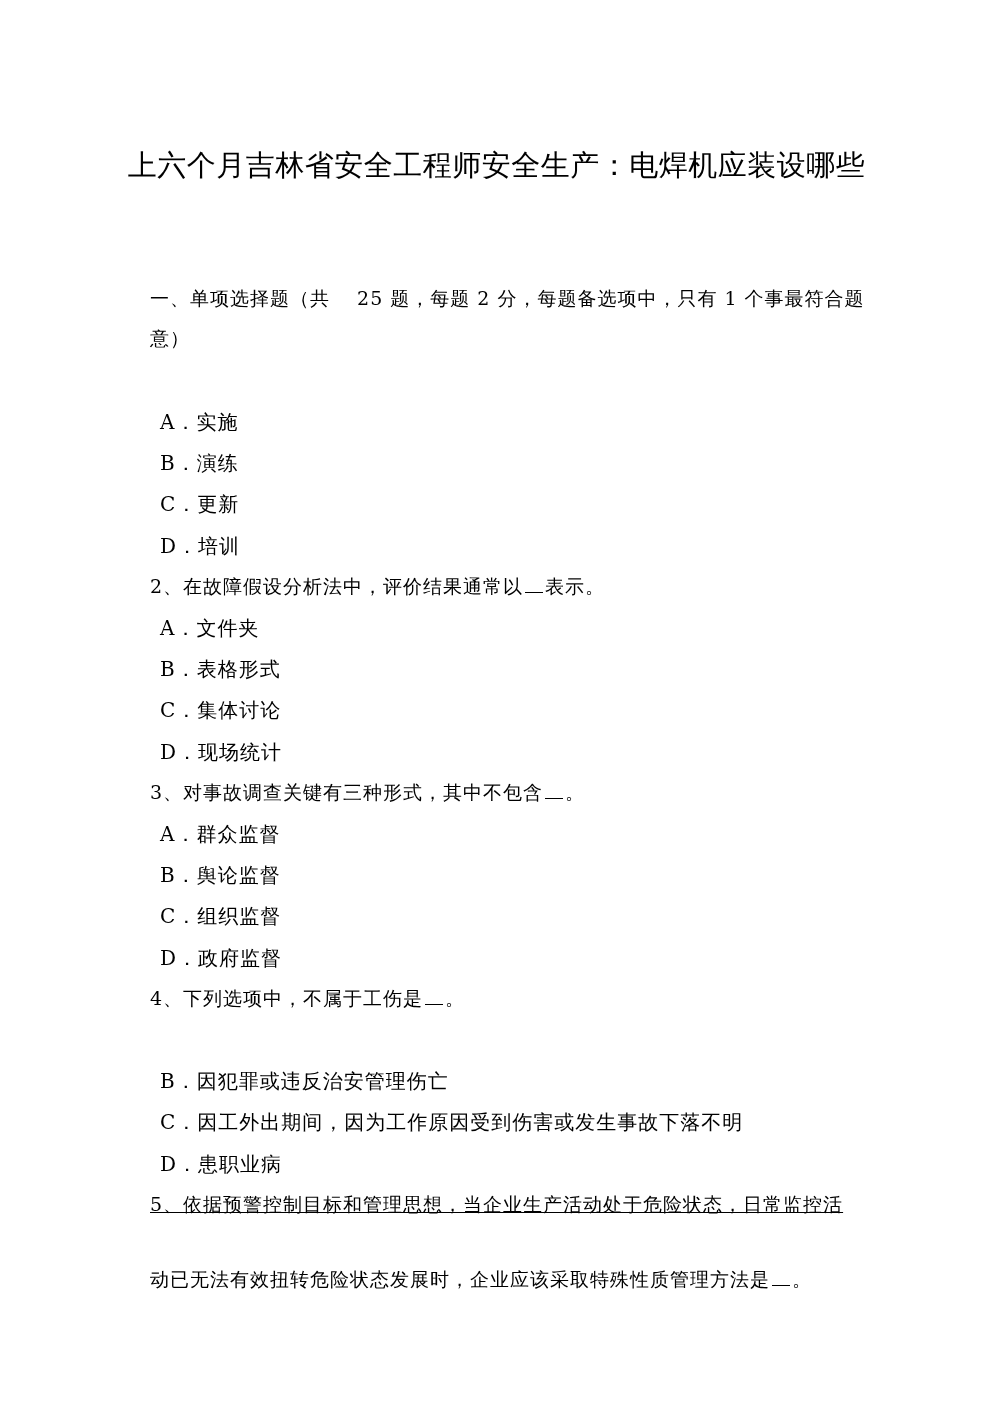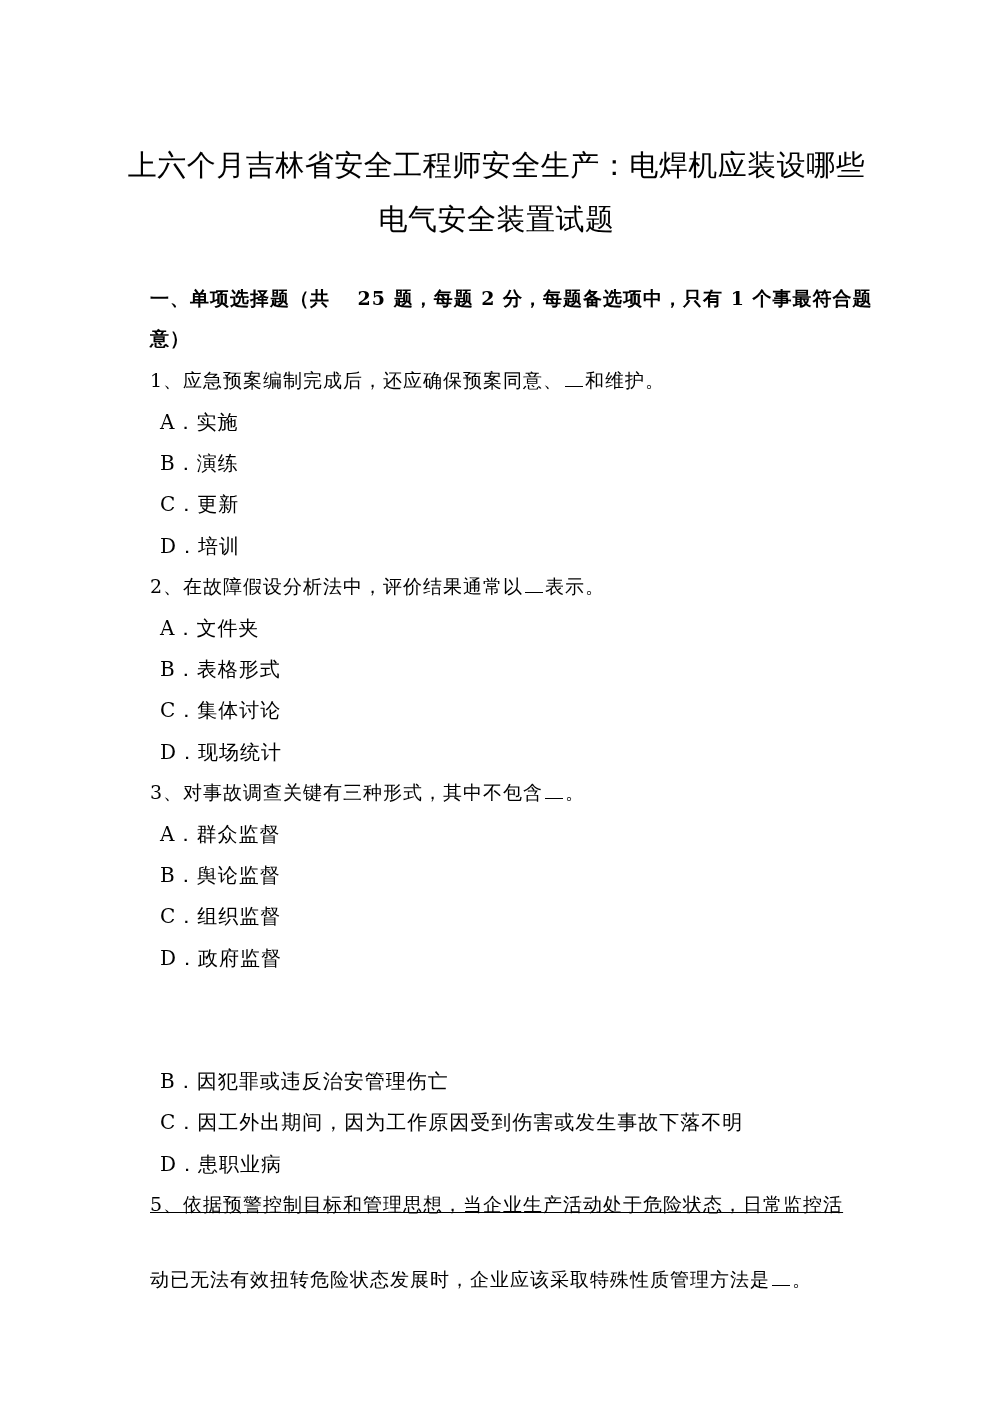--- a/index.html
+++ b/index.html
@@ -3,37 +3,33 @@
   <meta charset="utf-8">
   <style>
     html, body { margin: 0; padding: 0; background: #ffffff; }
     body { width: 993px; height: 1404px; position: relative; overflow: hidden;
            font-family: "DejaVu Serif", "Liberation Serif", serif; color: #000; }
     .page { position: absolute; left: 0; top: 0; width: 993px; height: 1150px; border-radius: 20px; }
     .title { position: absolute; left: 0; width: 993px; text-align: center;
              font-size: 29px; letter-spacing: 0.5px; }
     .line { position: absolute; left: 150px; font-size: 19px; white-space: nowrap; letter-spacing: 1px; }
     .opt { position: absolute; left: 160px; font-size: 20px; white-space: nowrap; letter-spacing: 1px; }
-    .bold { font-weight: bold; }
+    .bold { font-weight: normal; }
     .blank { display: inline-block; width: 18px; border-bottom: 1px solid #000; height: 14px; margin: 0 2px; vertical-align: baseline; }
   </style>
 </head>
 <body>
 
 <div class="page">
 
   <div class="title" style="top:146px;">上六个月吉林省安全工程师安全生产：电焊机应装设哪些</div>
-  <div class="title" style="top:200px;">电气安全装置试题</div>
 
   <div class="line bold" style="top:286px;">一、单项选择题（共 　25 题，每题 2 分，每题备选项中，只有 1 个事最符合题</div>
   <div class="line bold" style="top:326px;">意）</div>
 
-  <div class="line" style="top:368px;">
-    <span>1、应急预案编制完成后，还应确保预案同意、</span><span class="blank"></span><span>和维护。</span>
-  </div>
   <div class="opt" style="top:409px;"><span>A．</span><span>实施</span></div>
   <div class="opt" style="top:450px;"><span>B．</span><span>演练</span></div>
   <div class="opt" style="top:491px;"><span>C．</span><span>更新</span></div>
   <div class="opt" style="top:533px;"><span>D．</span><span>培训</span></div>
 
   <div class="line" style="top:574px;">
     <span>2、在故障假设分析法中，评价结果通常以</span><span class="blank"></span><span>表示。</span>
   </div>
   <div class="opt" style="top:615px;"><span>A．</span><span>文件夹</span></div>
   <div class="opt" style="top:656px;"><span>B．</span><span>表格形式</span></div>
@@ -41,20 +37,23 @@
   <div class="opt" style="top:739px;"><span>D．</span><span>现场统计</span></div>
 
   <div class="line" style="top:780px;">
     <span>3、对事故调查关键有三种形式，其中不包含</span><span class="blank"></span><span>。</span>
   </div>
   <div class="opt" style="top:821px;"><span>A．</span><span>群众监督</span></div>
   <div class="opt" style="top:862px;"><span>B．</span><span>舆论监督</span></div>
   <div class="opt" style="top:903px;"><span>C．</span><span>组织监督</span></div>
   <div class="opt" style="top:945px;"><span>D．</span><span>政府监督</span></div>
 
+  <div class="line" style="top:986px;">
+    <span>4、下列选项中，不属于工伤是</span><span class="blank"></span><span>。</span>
+  </div>
   <div class="opt" style="top:1068px;"><span>B．</span><span>因犯罪或违反治安管理伤亡</span></div>
   <div class="opt" style="top:1109px;"><span>C．</span><span>因工外出期间，因为工作原因受到伤害或发生事故下落不明</span></div>
   <div class="opt" style="top:1151px;text-align:right;"><span>D．</span><span>患职业病</span></div>
 
   <div class="line" style="top:1192px;text-decoration:underline;">5、依据预警控制目标和管理思想，当企业生产活动处于危险状态，日常监控活</div>
   <div class="line" style="top:1234px;margin-top:33px;">
     <span>动已无法有效扭转危险状态发展时，企业应该采取特殊性质管理方法是</span><span class="blank"></span><span>。</span>
   </div>
 
 </div>

